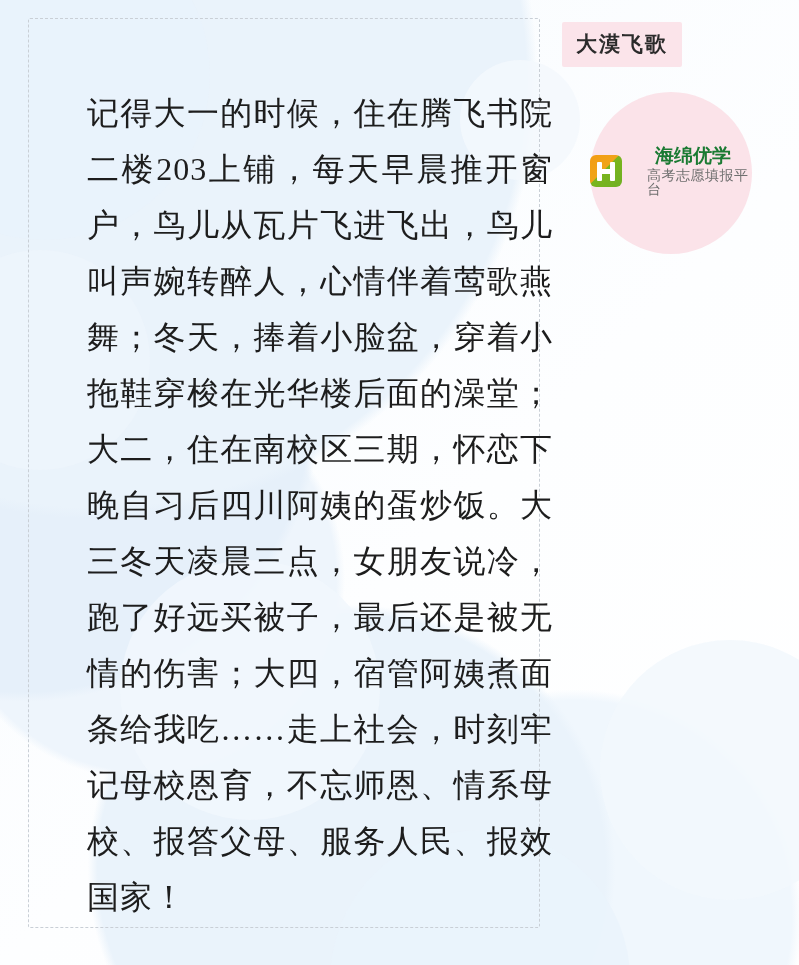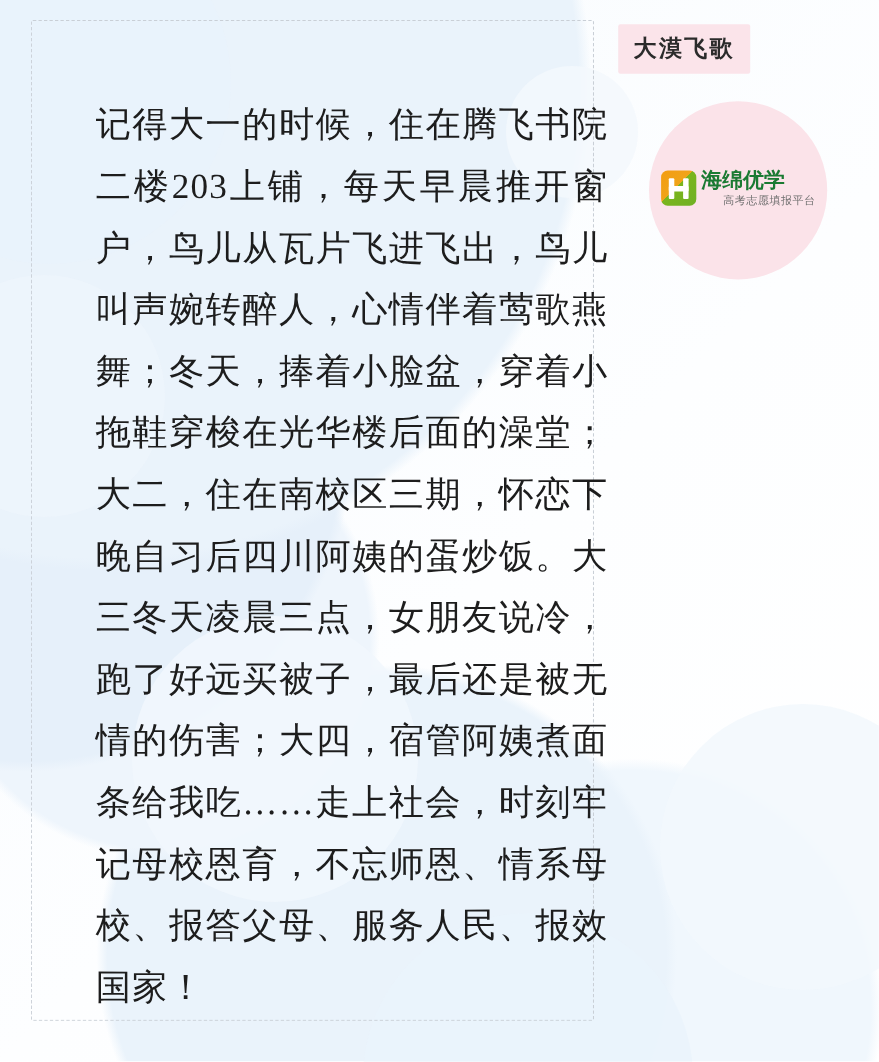--- a/index.html
+++ b/index.html
@@ -143,24 +143,25 @@
     border-radius: 1px;
   }
 
   .logo-text { display: flex; flex-direction: column; line-height: 1; }
   .logo-title {
     font-size: 19px;
     font-weight: bold;
     color: #1a7a32;
     letter-spacing: 0px;
     font-family: "Liberation Sans", sans-serif;
+    margin-left: 28px;
   }
   .logo-sub {
     margin-top: 4px;
-    font-size: 10px;
+    font-size: 14px;
     color: #6f6f6f;
     letter-spacing: .5px;
     font-family: Liberation Serif, serif;
     padding-left: 20px;
   }
 </style>
 </head>
 <body>
 
 <div class="page">

